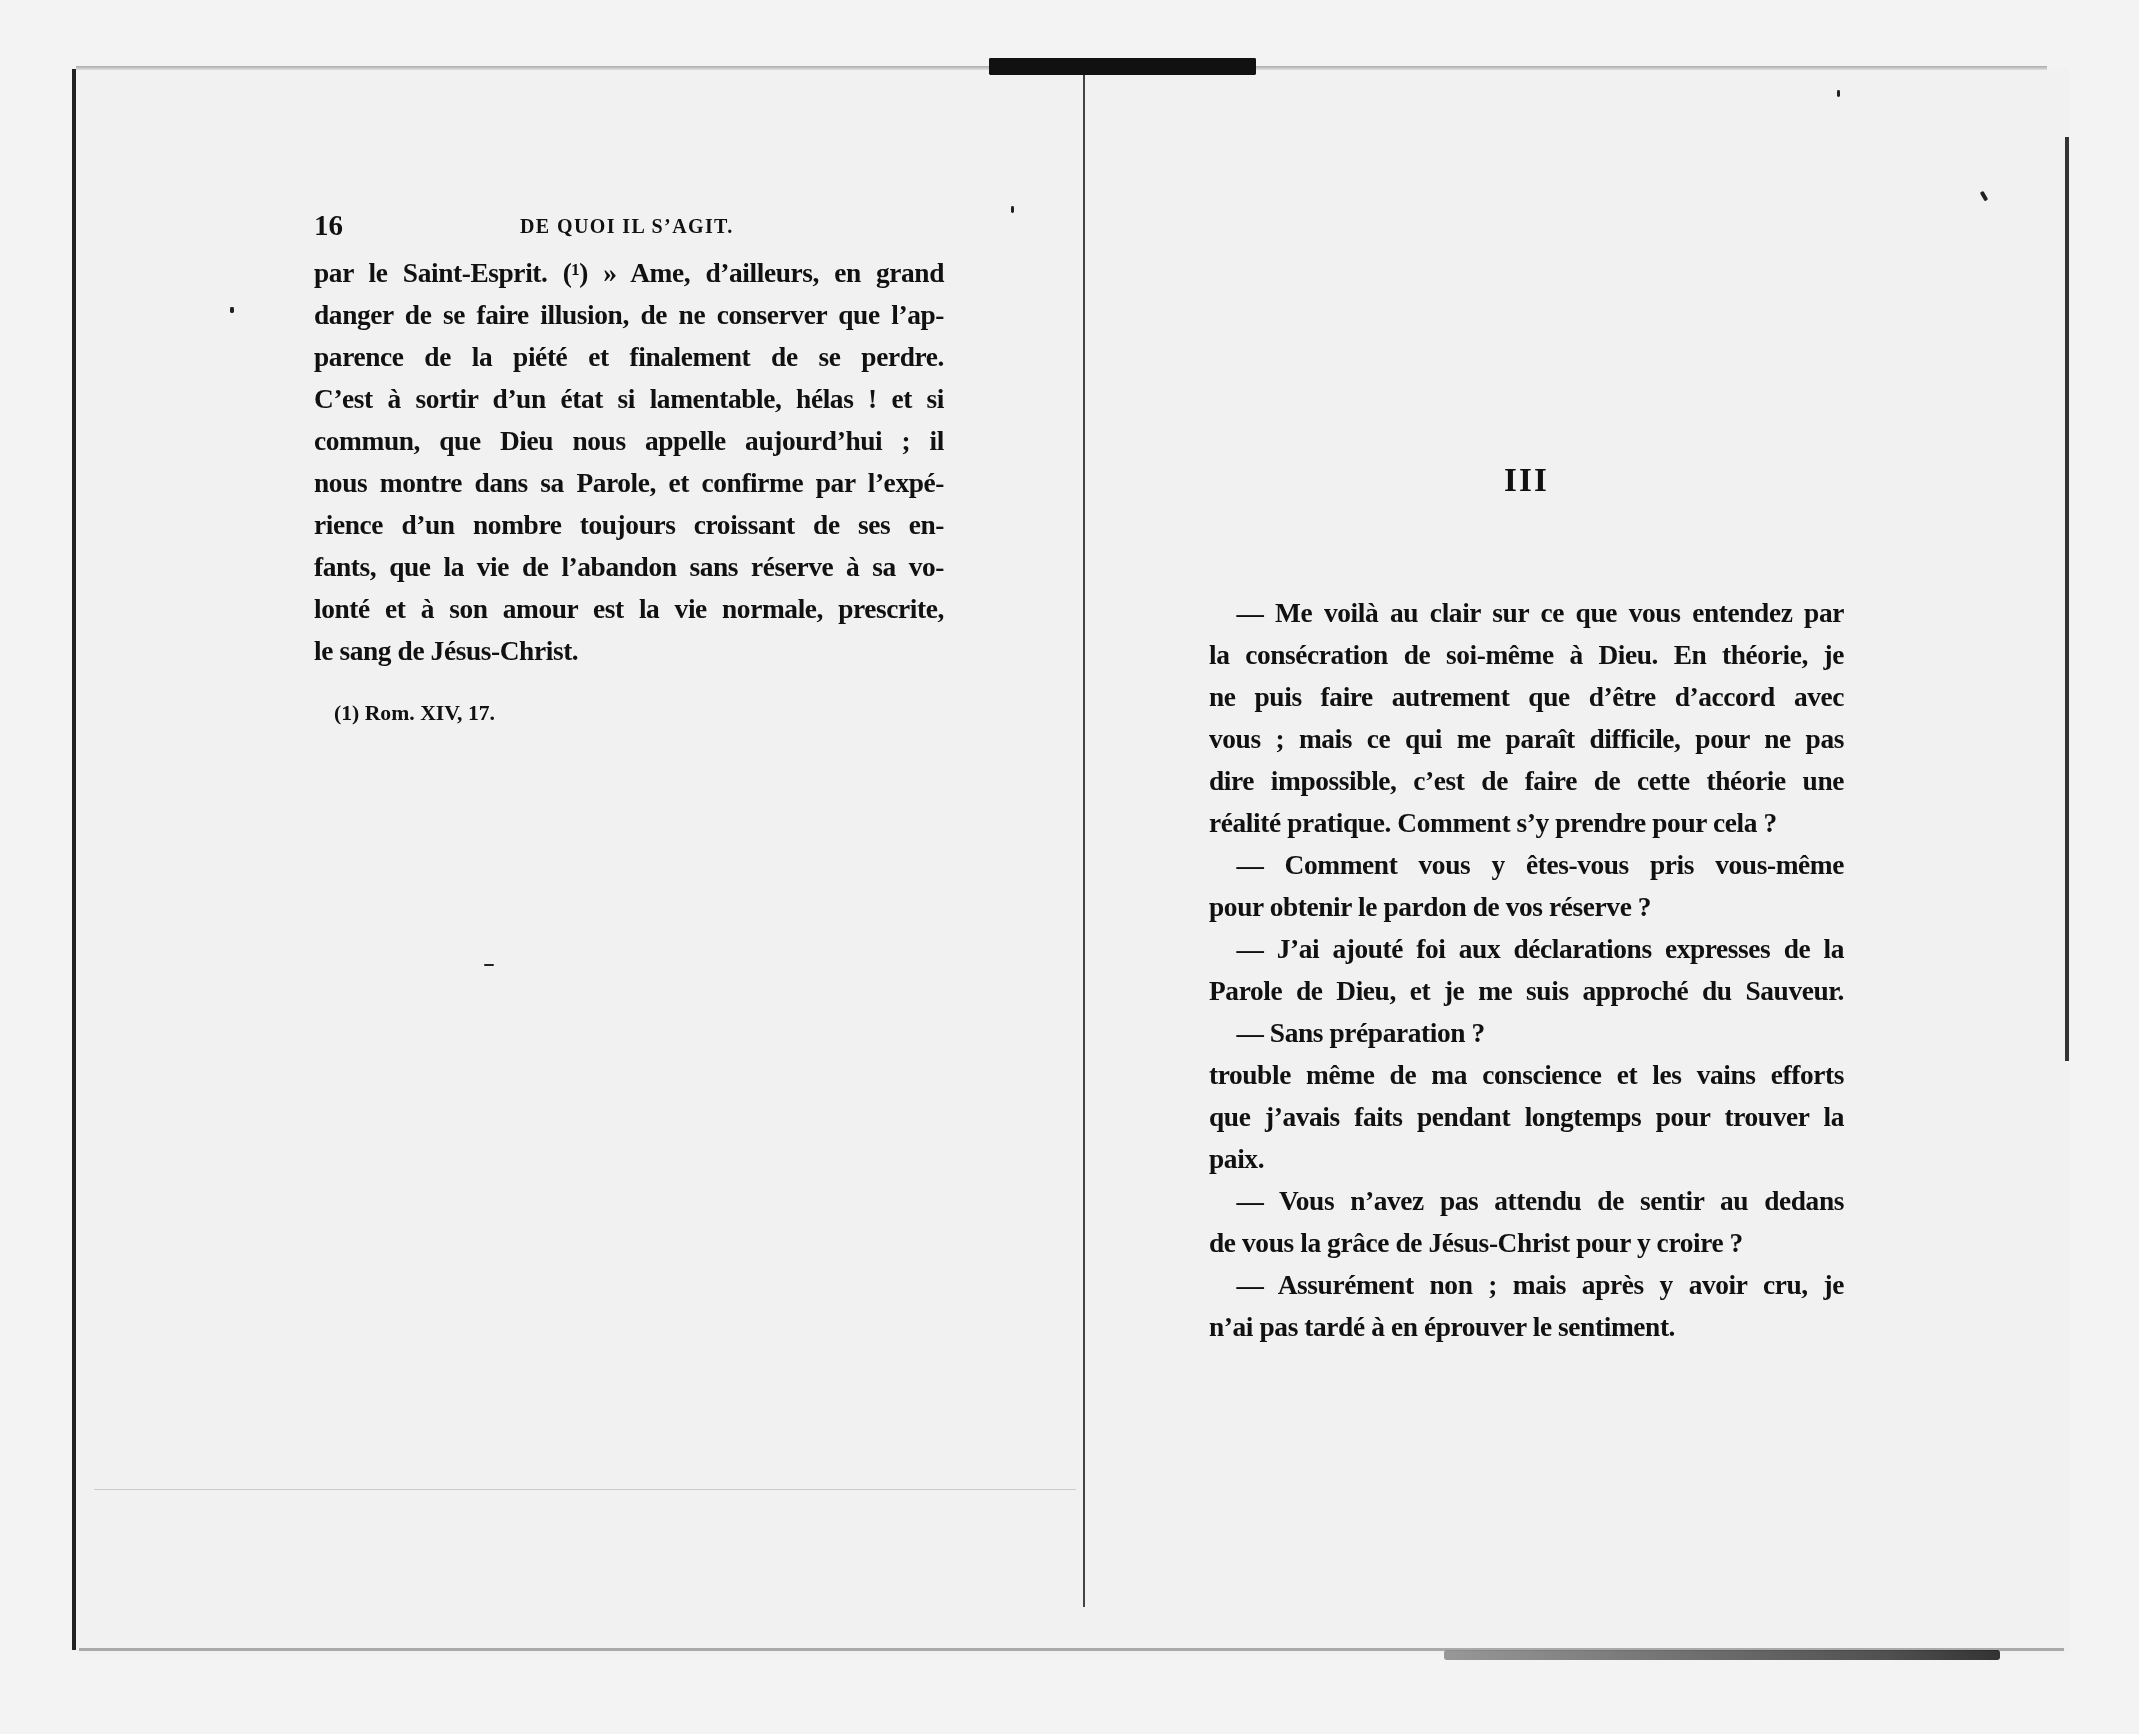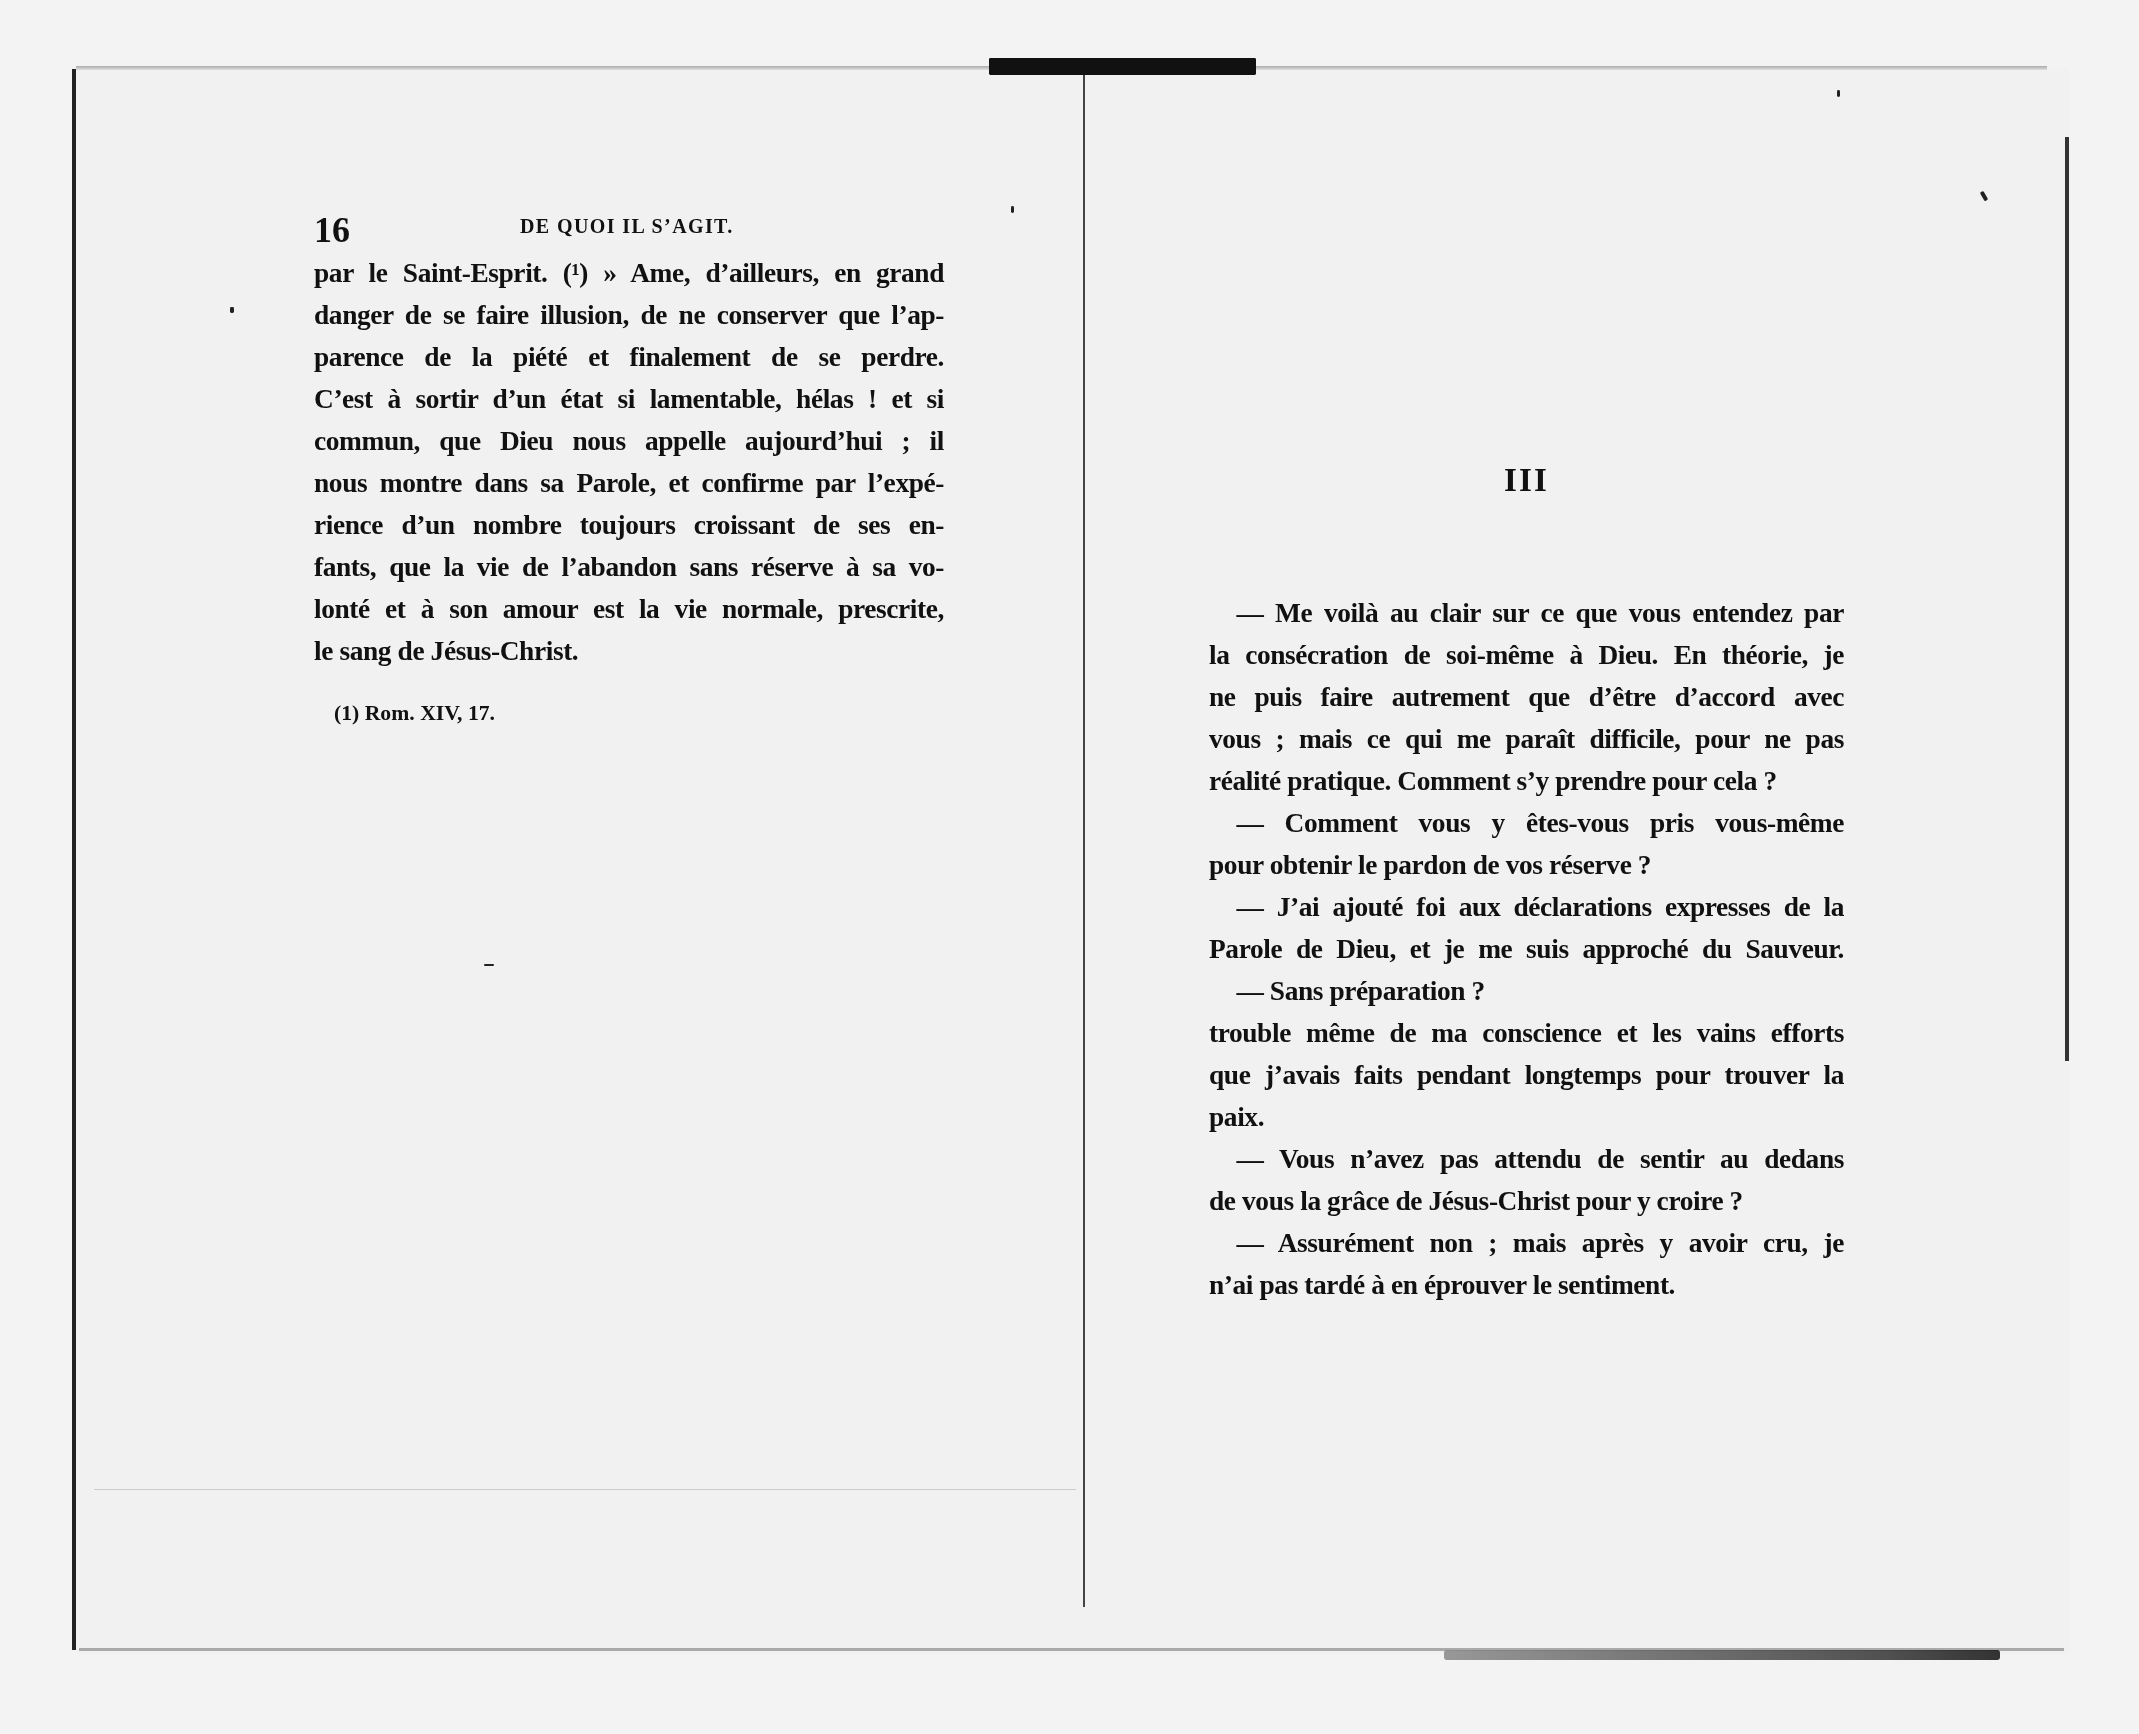--- a/index.html
+++ b/index.html
@@ -26,21 +26,21 @@
     .spine { position:absolute; left:1083px; top:69px; width:2.2px; height:1538px; background:#444; }
     .bookmark { position:absolute; left:989px; top:58px; width:267px; height:17.3px;
       background:#111; border-radius:1.4px; }
     .foot-line { position:absolute; left:94px; top:1489px; width:982px; height:1.4px; background:#ccc; }
 
     .page { position:absolute; }
     .left-page { left:314px; top:209px; width:630px; }
     .right-page { left:1209px; top:462px; width:635px; }
 
     .running-head { position:relative; height:43px; font-weight:bold; }
-    .page-number { position:absolute; left:0; top:0; font-size:36px; }
+    .page-number { position:absolute; left:0; top:0; font-size:29px; }
     .header-title { position:absolute; left:206px; top:5.8px; font-size:20px; letter-spacing:1.4px; }
 
     .line {
       font-weight:bold; font-size:27.4px; line-height:42px; height:42px;
       white-space:nowrap; text-align:justify; text-align-last:justify;
       transform-origin:left center;
       letter-spacing:-0.4px;
     }
     .line.last { text-align-last:left; }
     .indent { padding-left:27.4px; }
@@ -90,20 +90,21 @@
   <div class="footnote">(1) Rom. XIV, 17.</div>
 </div>
 
 <div class="page right-page">
   <div class="chapter-number">III</div>
   <div id="right-lines">
       <div class="line indent"><span style="white-space: nowrap; word-spacing: 0px;">— Me voilà au clair sur ce que vous entendez par</span></div>
       <div class="line"><span style="white-space: nowrap; word-spacing: 0px; margin-top: 23px;">la consécration de soi-même à Dieu. En théorie, je</span></div>
       <div class="line"><span style="white-space: nowrap; word-spacing: 0px;">ne puis faire autrement que d’être d’accord avec</span></div>
       <div class="line"><span style="white-space: nowrap; word-spacing: 0px;">vous ; mais ce qui me paraît difficile, pour ne pas</span></div>
+      <div class="line"><span style="white-space: nowrap; word-spacing: 0px;">dire impossible, c’est de faire de cette théorie une</span></div>
       <div class="line last"><span style="white-space: nowrap;">réalité pratique. Comment s’y prendre pour cela ?</span></div>
       <div class="line indent"><span style="white-space: nowrap; word-spacing: 0px;">— Comment vous y êtes-vous pris vous-même</span></div>
       <div class="line last"><span style="white-space: nowrap;">pour obtenir le pardon de vos réserve ?</span></div>
       <div class="line indent"><span style="white-space: nowrap; word-spacing: 0px;">— J’ai ajouté foi aux déclarations expresses de la</span></div>
       <div class="line"><span style="white-space: nowrap; word-spacing: 0px;">Parole de Dieu, et je me suis approché du Sauveur.</span></div>
       <div class="line indent last"><span style="white-space: nowrap;">— Sans préparation ?</span></div>
       <div class="line"><span style="white-space: nowrap; word-spacing: 0px;">trouble même de ma conscience et les vains efforts</span></div>
       <div class="line"><span style="white-space: nowrap; word-spacing: 0px;">que j’avais faits pendant longtemps pour trouver la</span></div>
       <div class="line last"><span style="white-space: nowrap;">paix.</span></div>
       <div class="line indent"><span style="white-space: nowrap; word-spacing: 0px;">— Vous n’avez pas attendu de sentir au dedans</span></div>

